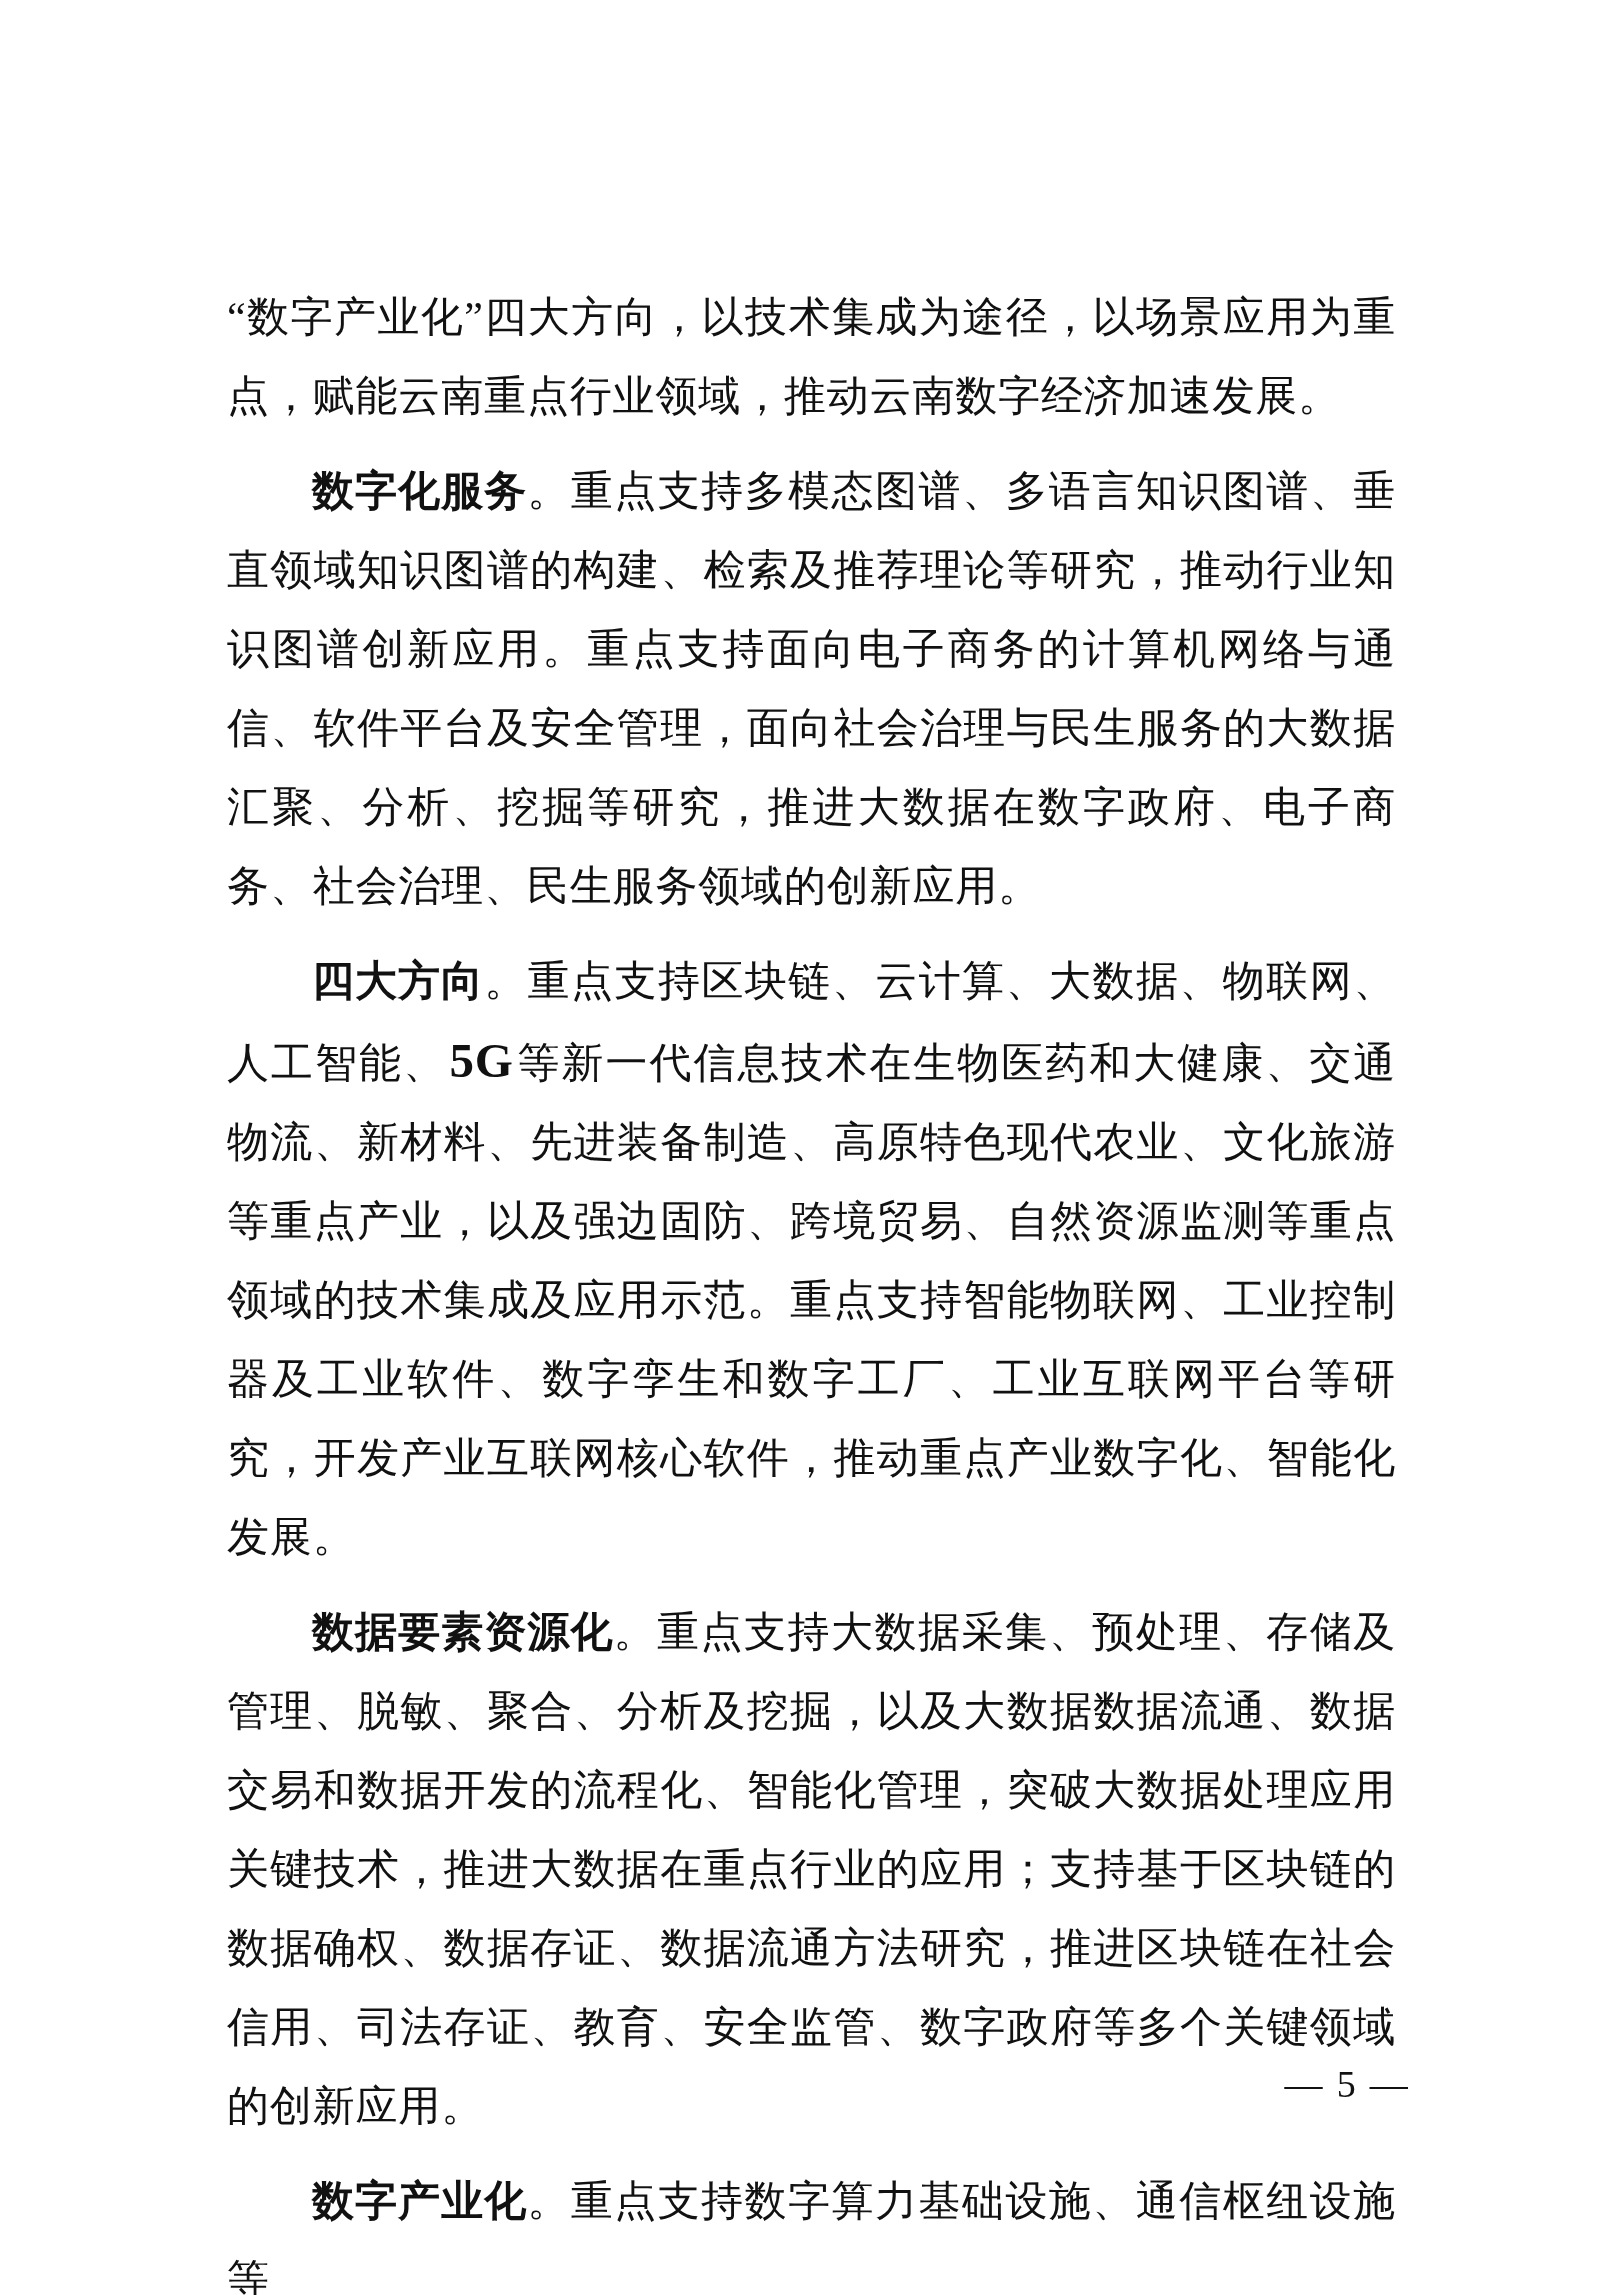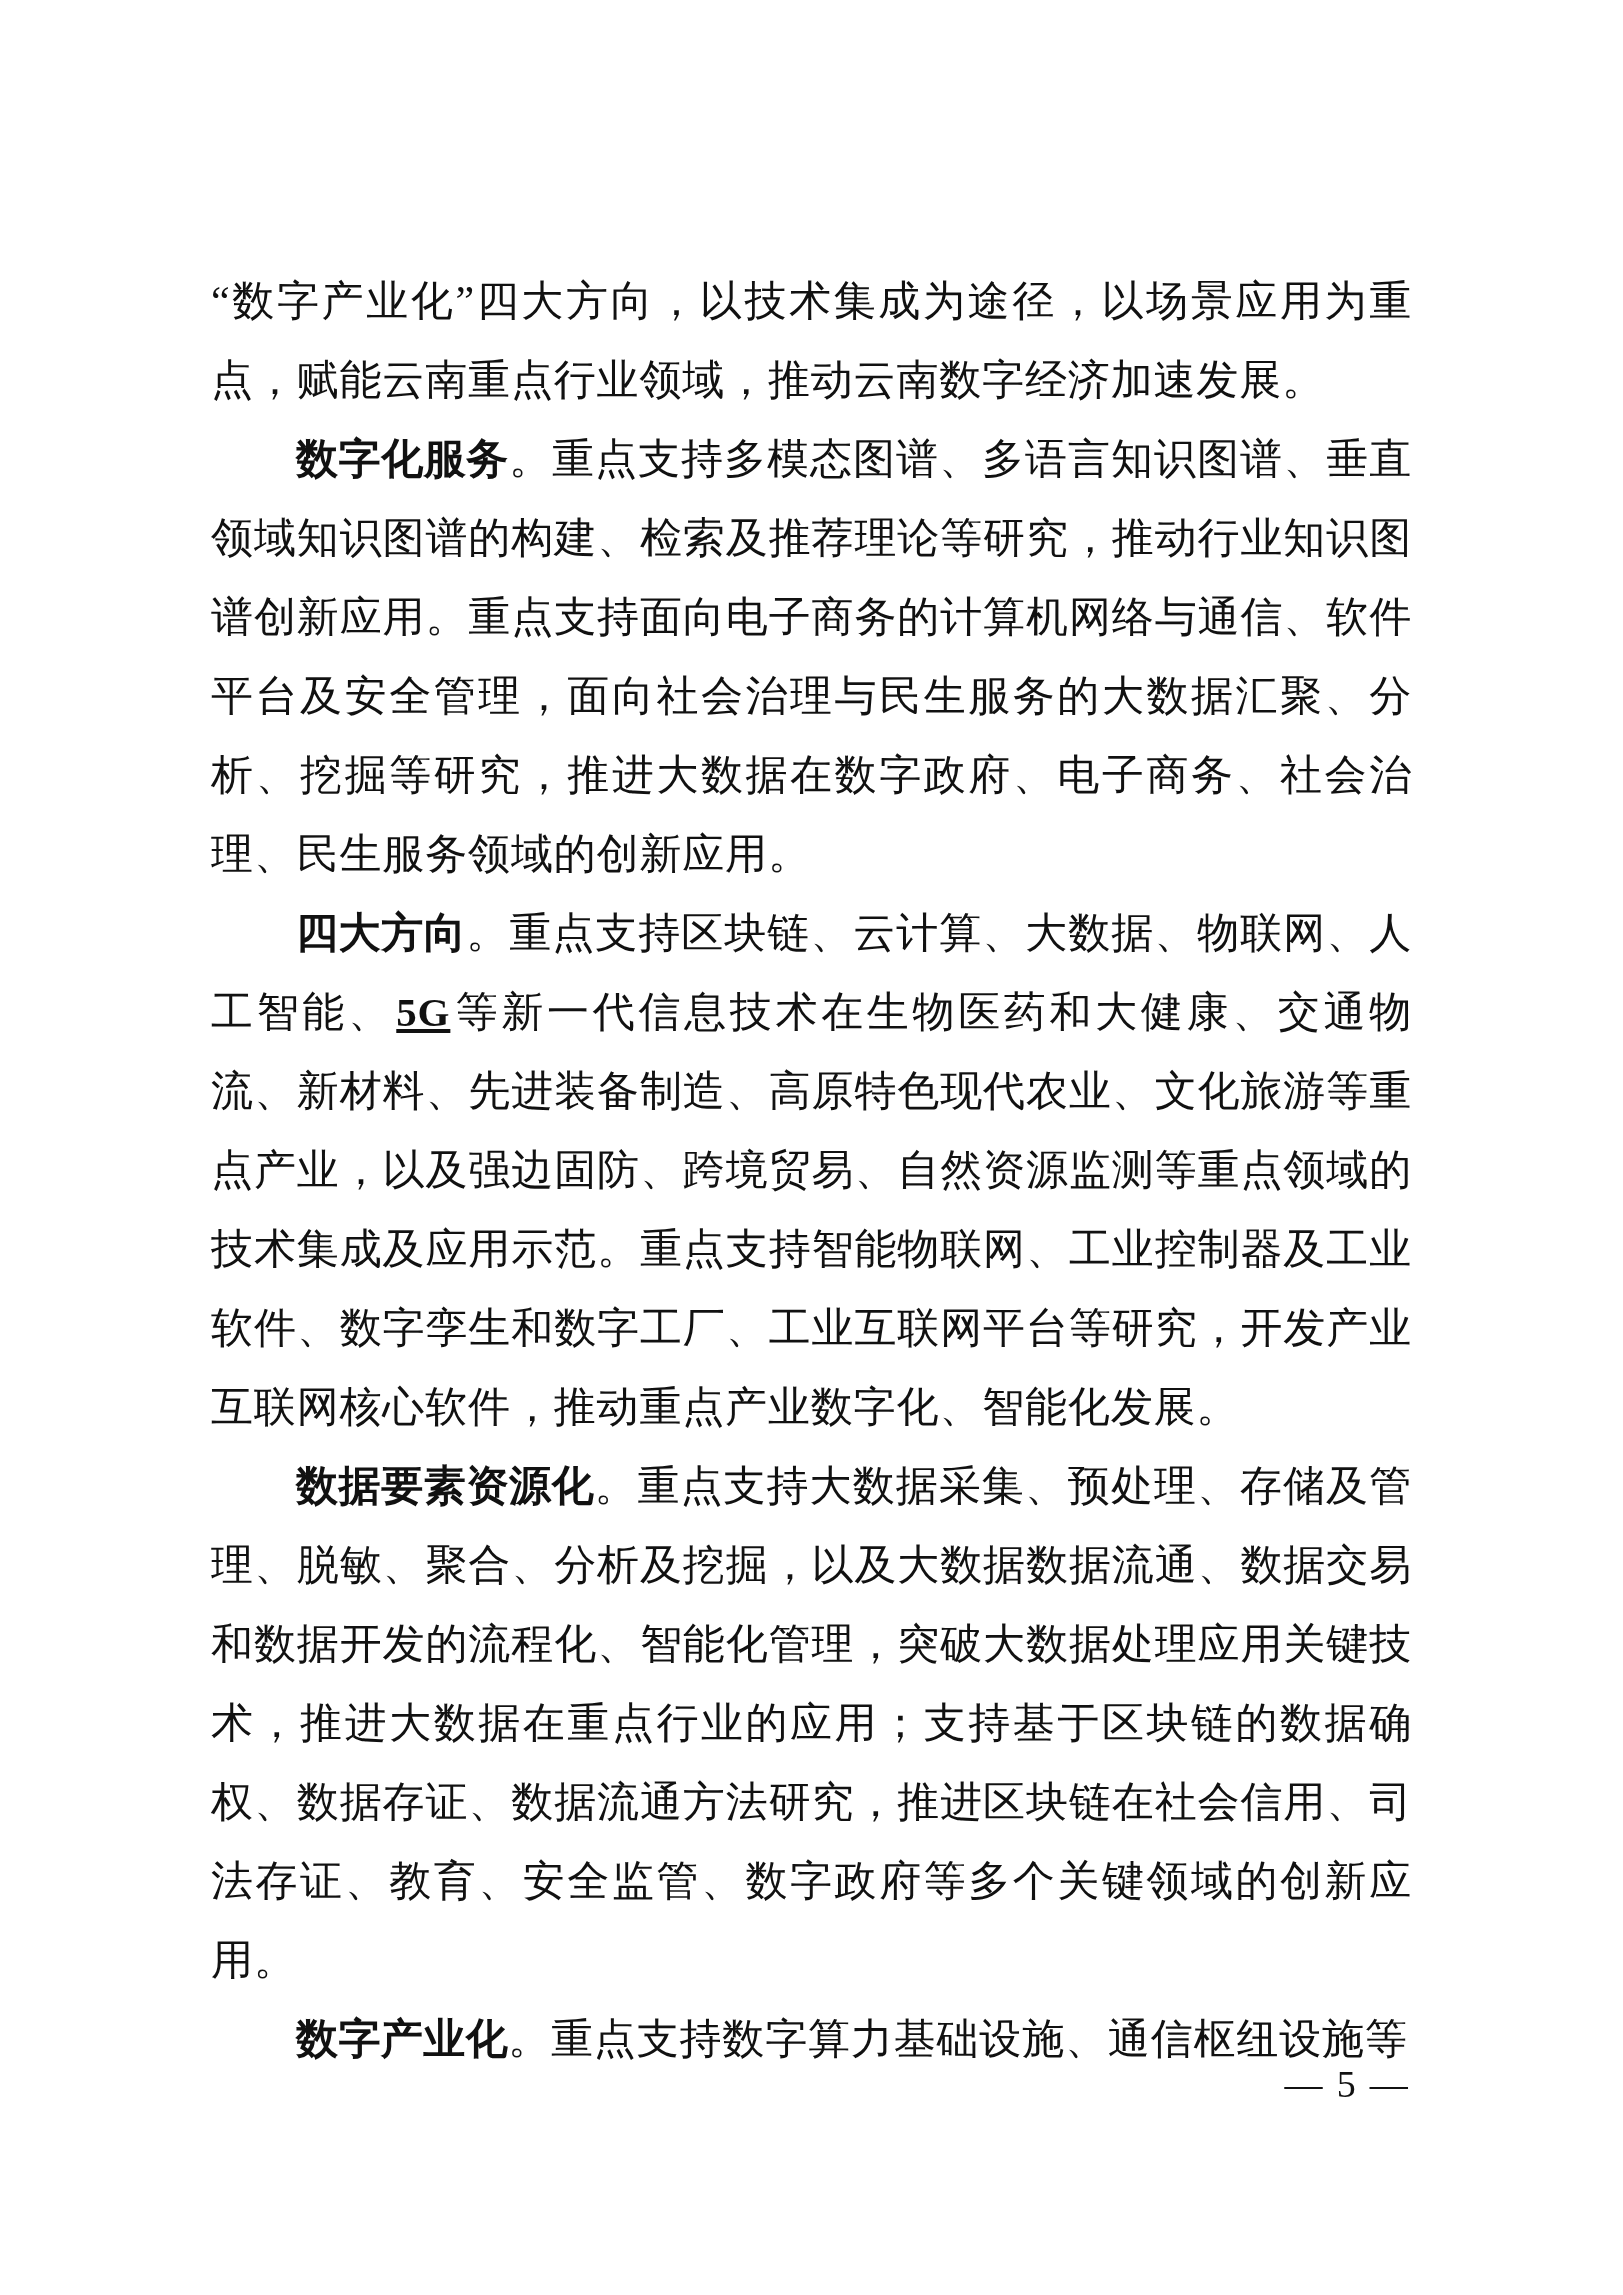--- a/index.html
+++ b/index.html
@@ -15,21 +15,21 @@
     overflow: hidden;
     font-family: "Liberation Serif", "DejaVu Serif", serif;
   }
   .text-block {
     position: absolute;
     left: 211px;
     top: 262px;
     width: 1201px;
   }
   .para {
-    margin: 0;
+    margin: 16px;
     padding: 0;
     font-size: 42px;
     line-height: 79px;
     color: #111111;
     text-align: justify;
     text-align-last: left;
     text-justify: inter-character;
     letter-spacing: 0.02em;
     font-family: "Liberation Serif", "DejaVu Serif", serif;
     word-break: break-all;
@@ -38,23 +38,22 @@
   .para.indent {
     text-indent: 85px;
   }
   .lead {
     font-weight: bold;
     letter-spacing: 0.01em;
   }
   .latin {
     font-family: "Liberation Serif", "DejaVu Serif", serif;
     font-weight: bold;
-    font-size: 41px;
+    font-size: 49px;
     padding: 0 2.6px;
-    text-decoration: underline;
   }
   .page-number {
     position: absolute;
     right: 213px;
     top: 2061px;
     font-size: 38px;
     line-height: 46px;
     color: #111111;
     letter-spacing: 0.06em;
     font-family: "Liberation Serif", "DejaVu Serif", serif;

